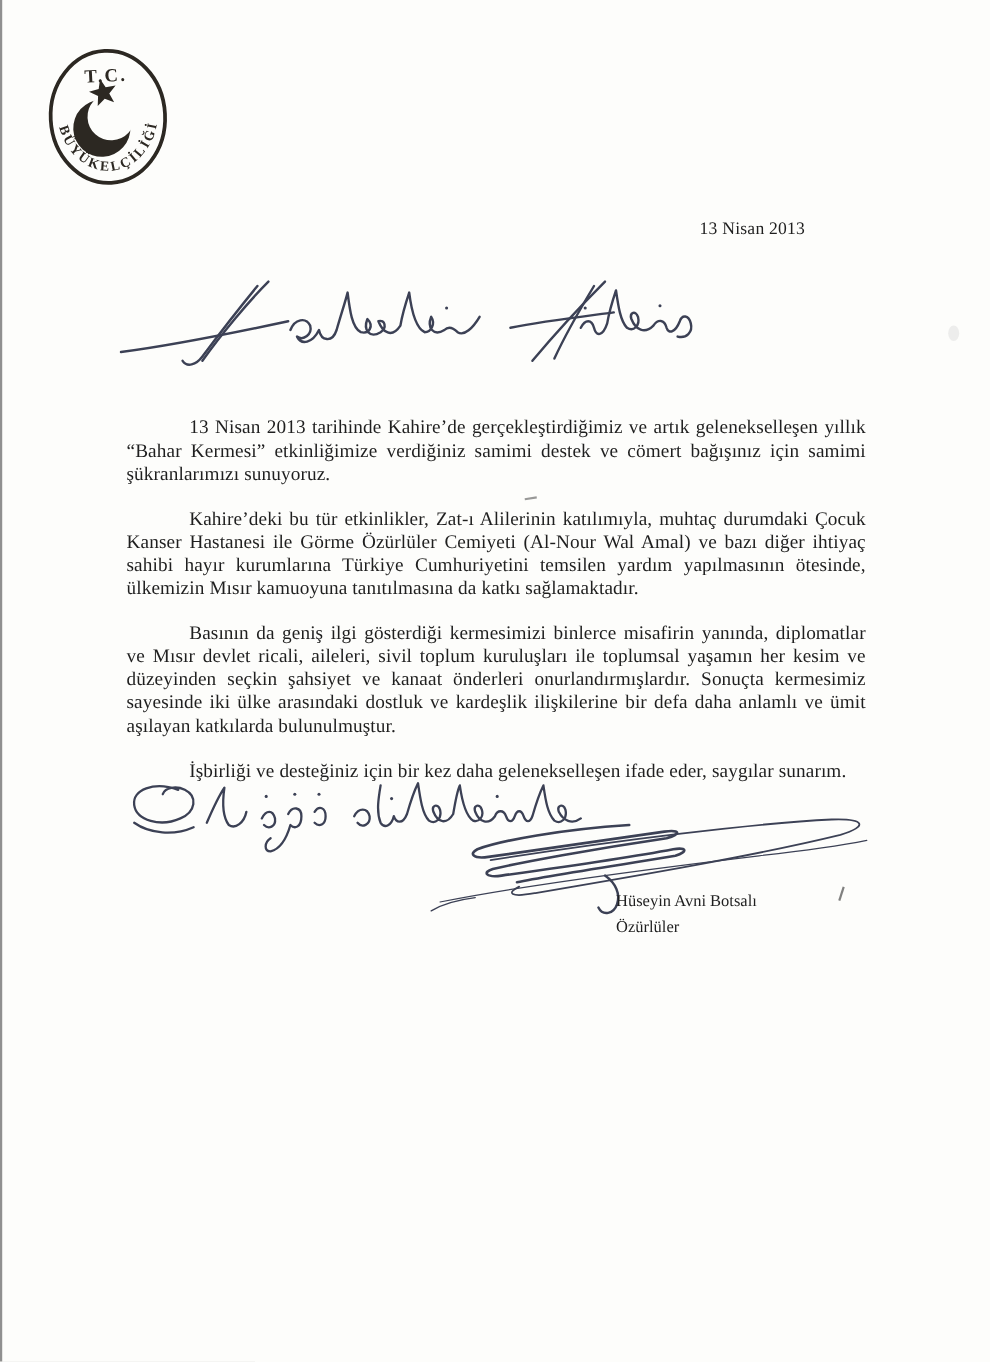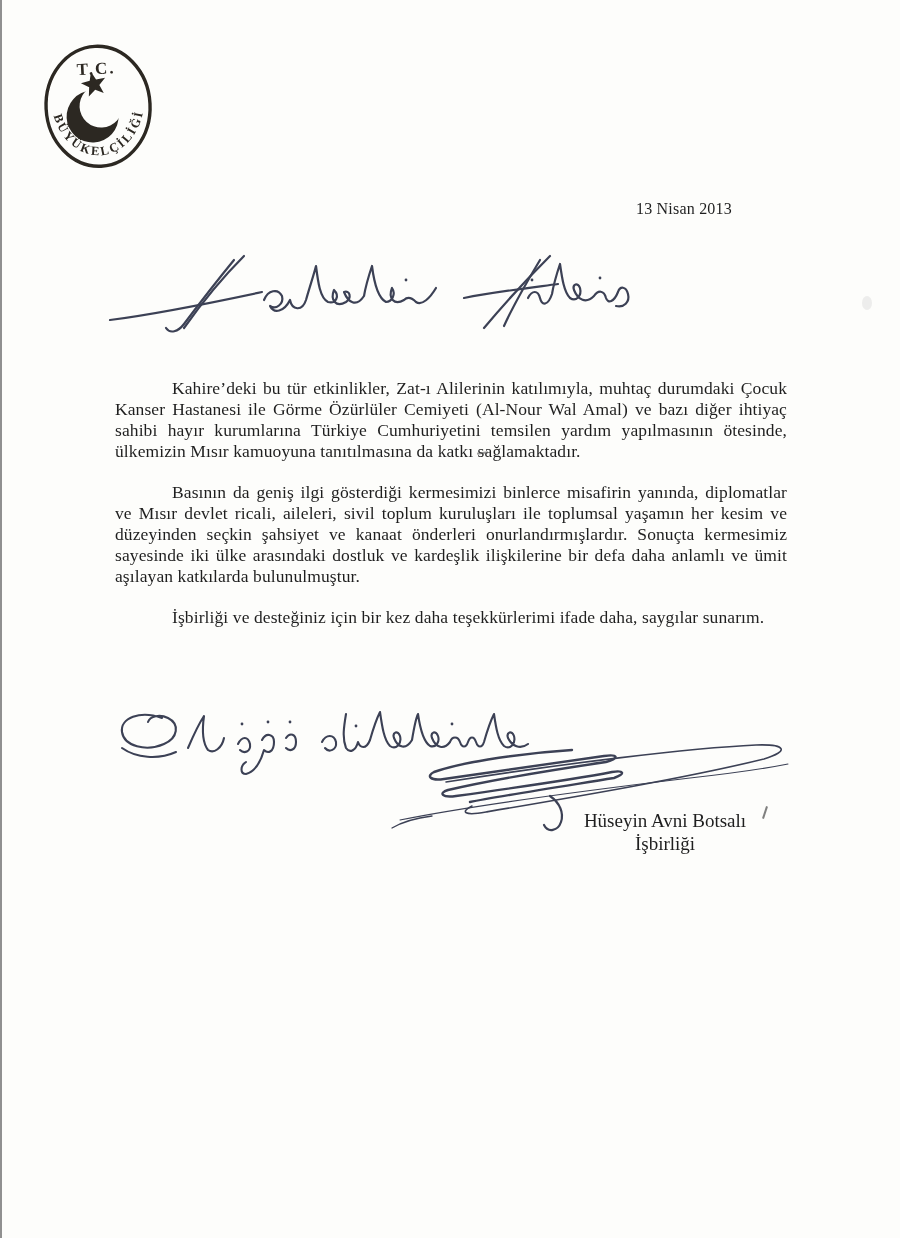--- a/index.html
+++ b/index.html
@@ -44,22 +44,21 @@
     margin: 0 0 20px 0;
     font-size: 17.5px;
     line-height: 21px;
     text-align: justify;
     text-indent: 57px;
     letter-spacing: 0.1px;
   }
   .sig-block {
     position: absolute; left: 560px; top: 809px;
     width: 210px;
-    text-align: center;
-    font-size: 19px;
+    font-size: 15px;
     line-height: 23px;
   }
   .artifact { position: absolute; background: #555; opacity: 0.75; }
   .artifact.apostrophe { left: 764px; top: 806px; width: 2px; height: 13px; transform: rotate(18deg); }
   .artifact.dash { left: 477px; top: 452px; width: 11px; height: 2px; transform: rotate(-9deg); opacity: 0.6; }
   .artifact.smudge { left: 862px; top: 296px; width: 10px; height: 14px; background: #bfbfbf; opacity: 0.25; border-radius: 50%; }
 </style>
 </head>
 <body>
 
@@ -101,23 +100,24 @@
                C 466 38 468 52 474 58 C 480 62 486 56 484 48 C 482 42 476 44 478 50
                C 482 60 490 64 498 56 C 502 50 508 50 510 58 C 512 64 518 62 522 52
                C 524 46 530 46 532 54 C 534 62 528 68 520 66"></path>
       <circle cx="310" cy="40" r="1.4" fill="#3c4155" stroke="none"></circle>
       <circle cx="436" cy="40" r="1.4" fill="#3c4155" stroke="none"></circle>
       <circle cx="504" cy="38" r="1.4" fill="#3c4155" stroke="none"></circle>
     </g>
   </svg>
 
   <div class="body-text">
+    <p>13 Nisan 2013 tarihinde Kahire’de gerçekleştirdiğimiz ve artık gelenekselleşen yıllık “Bahar Kermesi” etkinliğimize verdiğiniz samimi destek ve cömert bağışınız için samimi şükranlarımızı sunuyoruz.</p>
     <p>Kahire’deki bu tür etkinlikler, Zat-ı Alilerinin katılımıyla, muhtaç durumdaki Çocuk Kanser Hastanesi ile Görme Özürlüler Cemiyeti (Al-Nour Wal Amal) ve bazı diğer ihtiyaç sahibi hayır kurumlarına Türkiye Cumhuriyetini temsilen yardım yapılmasının ötesinde, ülkemizin Mısır kamuoyuna tanıtılmasına da katkı sağlamaktadır.</p>
     <p>Basının da geniş ilgi gösterdiği kermesimizi binlerce misafirin yanında, diplomatlar ve Mısır devlet ricali, aileleri, sivil toplum kuruluşları ile toplumsal yaşamın her kesim ve düzeyinden seçkin şahsiyet ve kanaat önderleri onurlandırmışlardır. Sonuçta kermesimiz sayesinde iki ülke arasındaki dostluk ve kardeşlik ilişkilerine bir defa daha anlamlı ve ümit aşılayan katkılarda bulunulmuştur.</p>
-    <p>İşbirliği ve desteğiniz için bir kez daha teşekkürlerimi ifade daha, saygılar sunarım.</p>
+    <p>İşbirliği ve desteğiniz için bir kez daha gelenekselleşen ifade eder, saygılar sunarım.</p>
   </div>
 
   <svg class="hand-closing" width="430" height="72" viewBox="0 0 430 72" role="img" aria-label="En iyi dileklerimle">
     <g stroke-width="2.1">
       <path d="M 52 10 C 30 2 10 10 12 24 C 14 38 36 44 54 36 C 68 30 70 16 58 10 C 50 6 40 8 38 14"></path>
       <path d="M 12 40 C 26 50 48 52 66 44"></path>
       <path d="M 78 40 C 84 26 90 14 94 8 C 92 22 92 34 98 42 C 104 46 112 40 114 30"></path>
       <path d="M 128 36 C 132 28 138 28 140 36 C 141 44 134 46 130 42"></path>
       <path d="M 152 32 C 156 24 164 26 164 34 C 164 44 158 46 154 42 C 150 56 144 64 136 66 C 130 66 130 58 136 54"></path>
       <path d="M 176 30 C 180 24 186 26 186 34 C 186 42 180 44 176 40"></path>
@@ -145,19 +145,19 @@
              C 162 48 104 57 80 62"></path>
     <path stroke-width="1.6" stroke="#565b6e" d="M 56 42 C 170 24 300 8 366 5 C 396 4 400 11 374 19
              C 296 38 190 56 96 72 C 74 76 70 72 82 66"></path>
     <path stroke-width="2.2" d="M 160 56 C 170 63 174 73 171 82 C 168 91 158 93 154 85"></path>
     <path stroke-width="1.1" stroke="#7a7e8c" d="M 10 80 C 80 66 200 50 300 38 C 345 33 378 28 398 24"></path>
     <path stroke-width="1.3" stroke="#7a7e8c" d="M 2 88 C 12 82 26 78 42 76"></path>
   </svg>
 
   <div class="sig-block">
     <div>Hüseyin Avni Botsalı</div>
-    <div>İşbirliği</div>
+    <div>Özürlüler</div>
   </div>
 
   <div class="artifact apostrophe"></div>
   <div class="artifact dash"></div>
   <div class="artifact smudge"></div>
 </div>
 
 </body></html>

